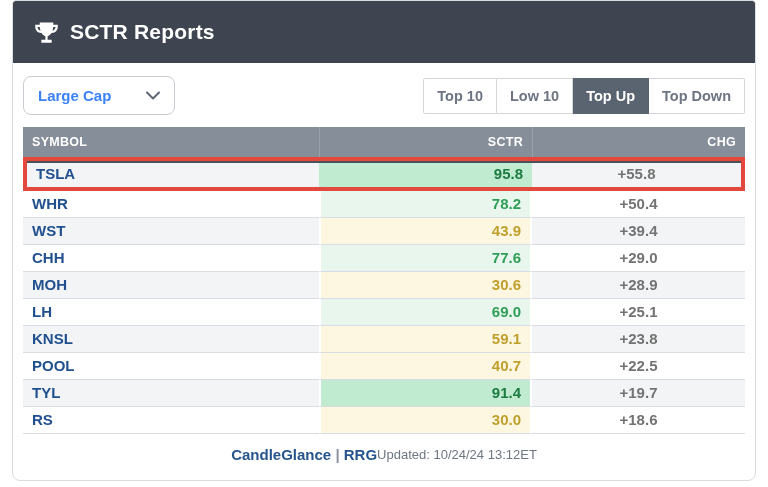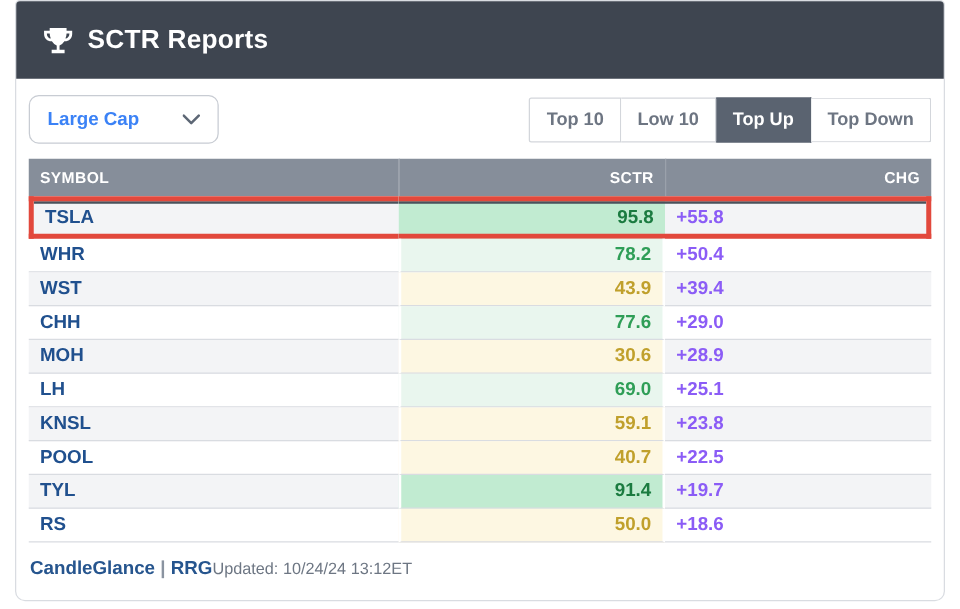--- a/index.html
+++ b/index.html
@@ -58,36 +58,36 @@
   }
   thead th:first-child { text-align: left; width: 41%; }
   thead th + th { border-left: 1px solid #9aa1ab; width: 29.5%; }
   tbody td {
     font-size: 15px; font-weight: bold; padding: 4px 9px 5px 9px;
     border-bottom: 1px solid #d9dce1; white-space: nowrap;
   }
   tbody tr:nth-child(odd) { background: #f3f4f6; }
   td.sym  { color: #20508e; text-align: left; cursor: pointer; }
   td.sctr { text-align: right; border-left: 2px solid #ffffff; border-right: 2px solid #ffffff; }
-  td.chg  { text-align: left; color: #8b5cf6; }
+  td.chg  { text-align: center; color: #737373; }
   .lv-strong { background: #c1ebd1; color: #1b7b40; }
   .lv-good   { background: #e9f6ee; color: #2f9e57; }
   .lv-weak   { background: #fdf7e2; color: #c0a02c; }
 
   
   tr.hl td { border-top: 4px solid #e2483c; border-bottom: 4px solid #e2483c;
              box-shadow: inset 0 2px 0 #4a515b; }
   tr.hl td:first-child { border-left: 4px solid #e2483c; }
   tr.hl td:last-child  { border-right: 4px solid #e2483c; }
   tr.hl td.sctr { border-left-color: #e2483c; border-right-color: #e2483c;
                   border-left-width: 0; border-right-width: 0; }
 
   
   .footer {
-    display: flex; align-items: center; justify-content: flex-start;
+    display: flex; align-items: center; justify-content: center;
     padding: 12px 11px 12px 11px;
   }
   .foot-links { font-size: 15px; font-weight: bold; color: #8a93a0; }
   .foot-links a { color: #26558e; text-decoration: none; cursor: pointer; }
   .updated { font-size: 13px; color: #6d7683; }
 </style>
 </head>
 <body>
 
 <div class="card">
@@ -164,21 +164,21 @@
           <td class="sctr lv-weak">40.7</td>
           <td class="chg">+22.5</td>
         </tr>
         <tr>
           <td class="sym">TYL</td>
           <td class="sctr lv-strong">91.4</td>
           <td class="chg">+19.7</td>
         </tr>
         <tr>
           <td class="sym">RS</td>
-          <td class="sctr lv-weak">50.0</td>
+          <td class="sctr lv-weak">30.0</td>
           <td class="chg">+18.6</td>
         </tr>
       </tbody>
     </table>
   </div>
 
   <div class="footer">
     <div class="foot-links">
       <a>CandleGlance</a>
       <span>|</span>

